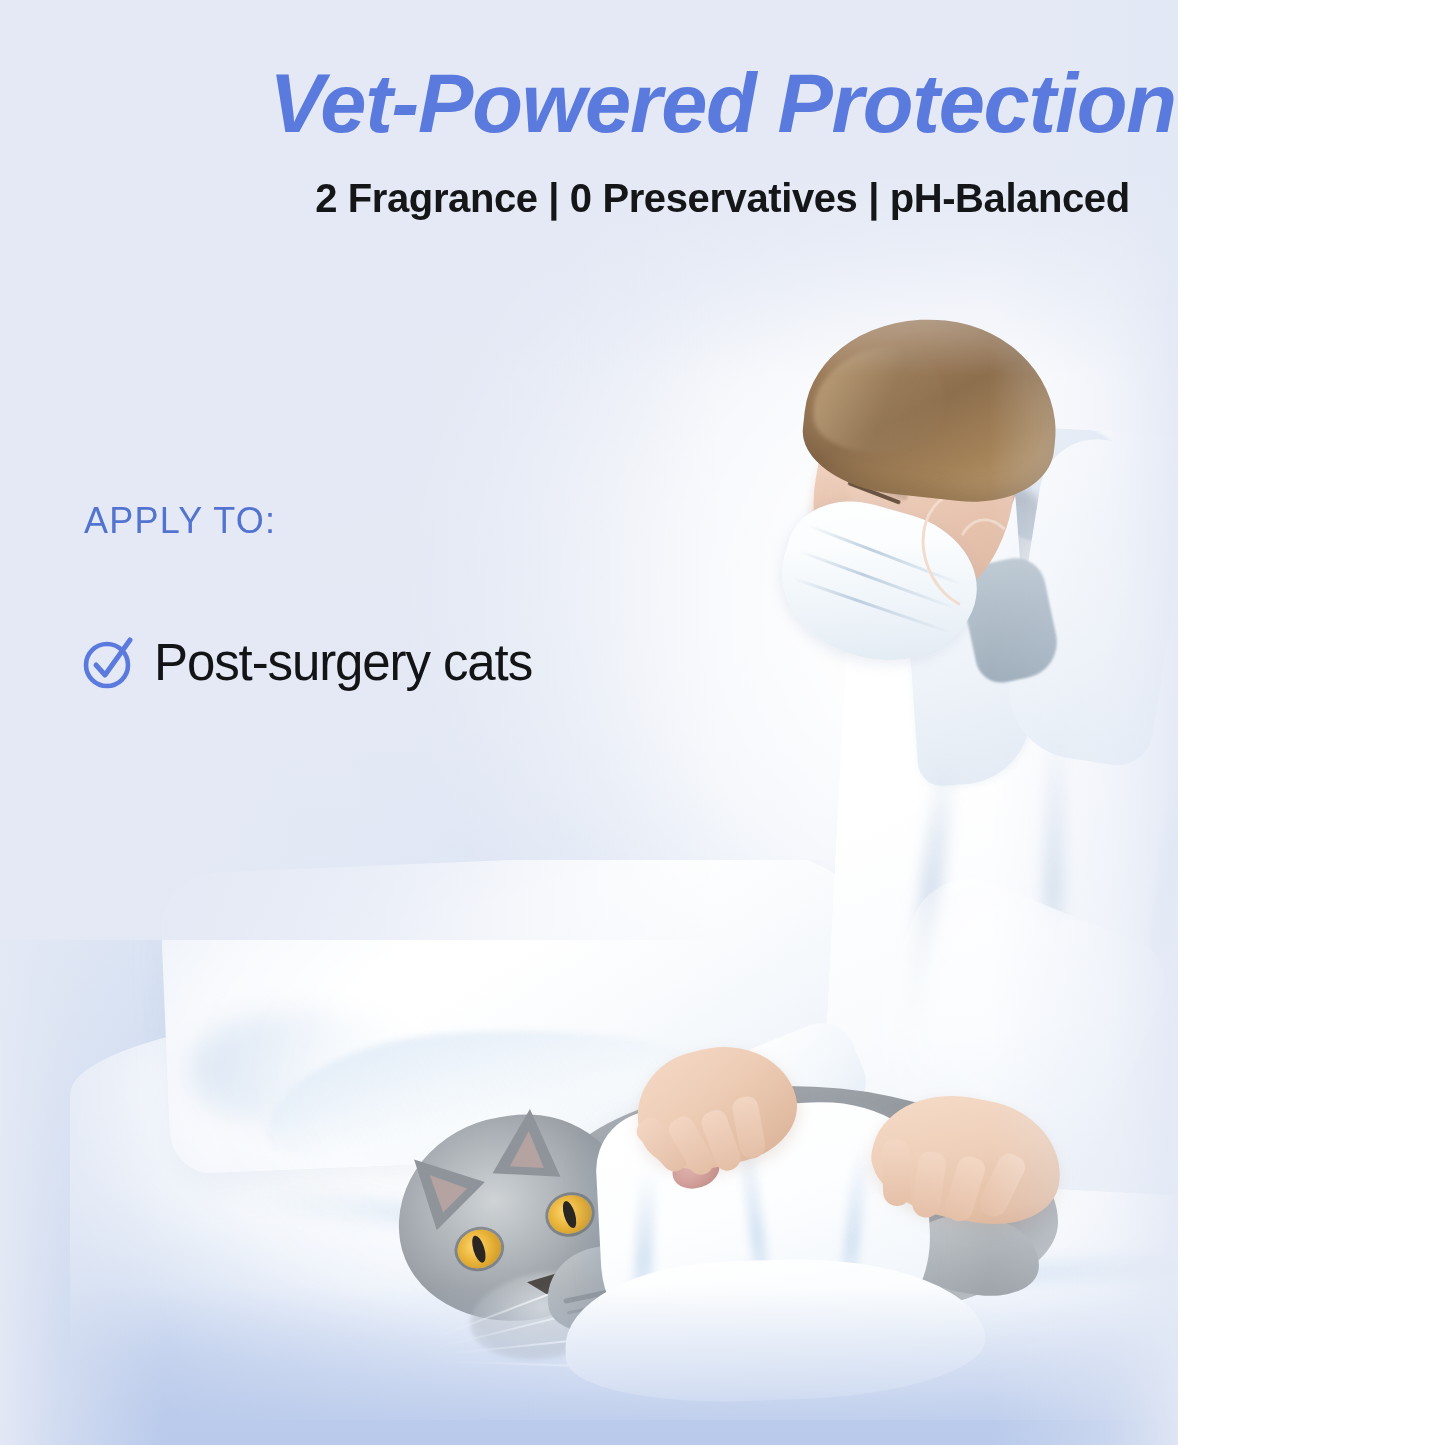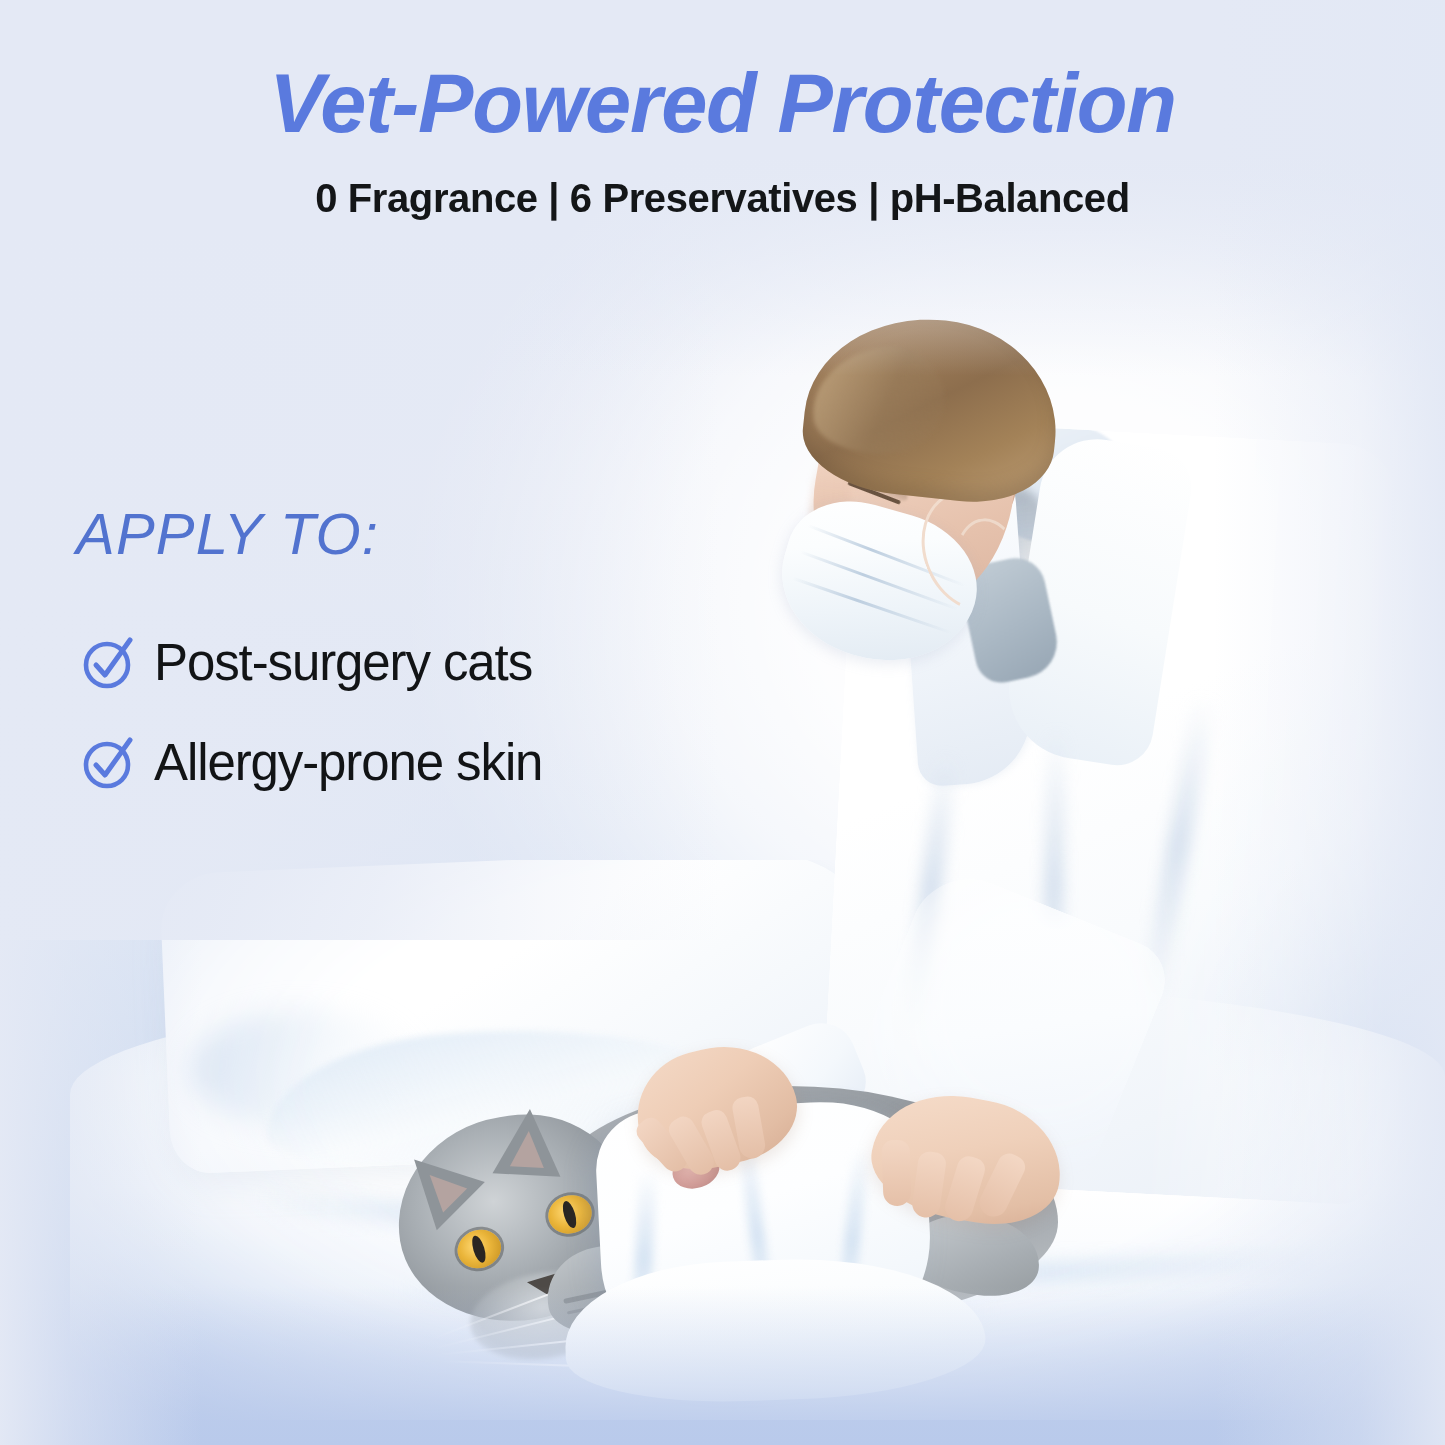--- a/index.html
+++ b/index.html
@@ -3,21 +3,21 @@
 <meta charset="utf-8">
 <style>
   html, body {
     margin: 0;
     padding: 0;
     background: #ffffff;
   }
 
   #canvas {
     position: relative;
-    width: 1445px;
+    width: 1178px;
     height: 1445px;
     overflow: hidden;
     font-family: "Liberation Sans", "DejaVu Sans", sans-serif;
     background: linear-gradient(to bottom,
         #e4e9f5 0%,
         #e4e9f5 16%,
         #e6eaf5 34%,
         #e2e8f4 50%,
         #dce5f4 62%,
         #d2def1 74%,
@@ -595,27 +595,26 @@
     text-align: center;
     font-size: 40px;
     font-weight: 600;
     letter-spacing: -0.4px;
     color: #141618;
     white-space: nowrap;
   }
 
   .apply-to {
     position: absolute;
-    left: 76px; top: 500px;
-    font-size: 58px;
+    left: 84px; top: 500px;
+    font-size: 36px;
     font-weight: 500;
     letter-spacing: 1.2px;
     color: #5273cf;
     white-space: nowrap;
-    font-style: italic;
   }
 
   .benefit-list {
     position: absolute;
     left: 80px; top: 592px;
     width: 820px;
     list-style: none;
     margin: 0; padding: 0;
   }
   .benefit-item {
@@ -730,39 +729,32 @@
     </div>
 
     <div class="left-veil"></div>
     <div class="photo-fade"></div>
   </div>
 
   <div class="text-layer">
 
     <div class="headline">Vet-Powered Protection</div>
 
-    <div class="subhead">0 Fragrance | 6 Preservatives | pH-Balanced</div>
+    <div class="subhead">2 Fragrance | 0 Preservatives | pH-Balanced</div>
 
     <div class="apply-to">APPLY TO:</div>
 
     <ul class="benefit-list">
 
       <li class="benefit-item">
         <svg class="check-icon" viewBox="0 0 58 58">
           <circle cx="27" cy="31" r="21" fill="none" stroke="#5a7ade" stroke-width="4.6"></circle>
           <path d="M16 31 L25 41 L50 6" fill="none" stroke="#5a7ade" stroke-width="5" stroke-linecap="round" stroke-linejoin="round"></path>
         </svg>
         <span class="benefit-text">Post-surgery cats</span>
       </li>
 
-      <li class="benefit-item">
-        <svg class="check-icon" viewBox="0 0 58 58">
-          <circle cx="27" cy="31" r="21" fill="none" stroke="#5a7ade" stroke-width="4.6"></circle>
-          <path d="M16 31 L25 41 L50 6" fill="none" stroke="#5a7ade" stroke-width="5" stroke-linecap="round" stroke-linejoin="round"></path>
-        </svg>
-        <span class="benefit-text">Allergy-prone skin</span>
-      </li>
 
 
     </ul>
   </div>
 
 </div>
 
 </body></html>

